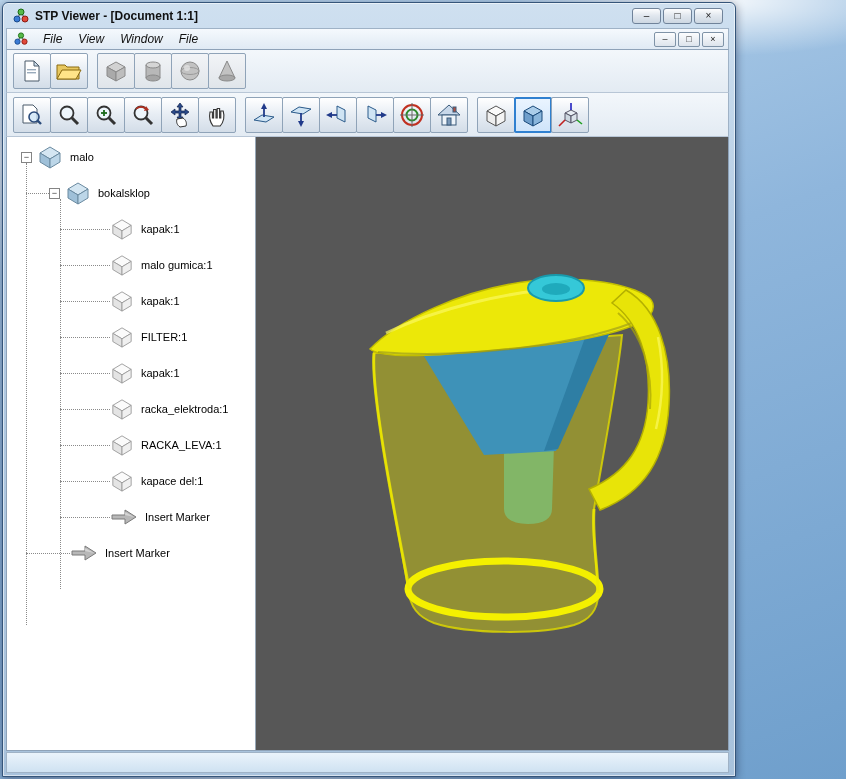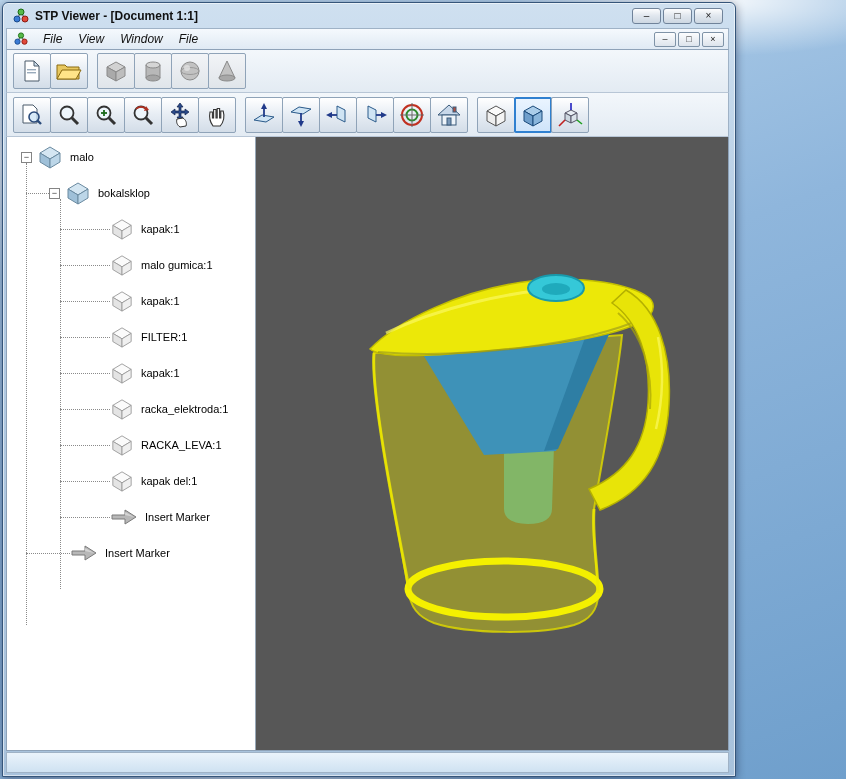--- a/index.html
+++ b/index.html
@@ -400,21 +400,21 @@
       </div>
       <div class="trow" style="margin-left:53px">
         <span class="stub" style="width:50px"></span>
         <span class="cube">
             <svg width="24" height="22" viewBox="0 0 26 24">
               <polygon points="3,8 13,2 23,8 13,14" fill="#fbfbfb" stroke="#9a9a9a"></polygon>
               <polygon points="3,8 13,14 13,23 3,17" fill="#e4e4e4" stroke="#9a9a9a"></polygon>
               <polygon points="13,14 23,8 23,17 13,23" fill="#f0f0f0" stroke="#9a9a9a"></polygon>
             </svg>
           </span>
-        <span class="tlabel">kapak del:1</span>
+        <span class="tlabel">kapace del:1</span>
       </div>
 
       <div class="trow" style="margin-left:53px">
         <span class="stub" style="width:50px"></span>
         <span class="arrow-ic">
           <svg width="28" height="20" viewBox="0 0 28 20">
             <polygon points="2,8 15,8 15,3 26,10 15,17 15,12 2,12" fill="#b8b8b8" stroke="#7a7a7a"></polygon>
             <polygon points="2,8 15,8 15,5 24,10 15,8" fill="#dcdcdc" opacity="0.8"></polygon>
           </svg>
         </span>

